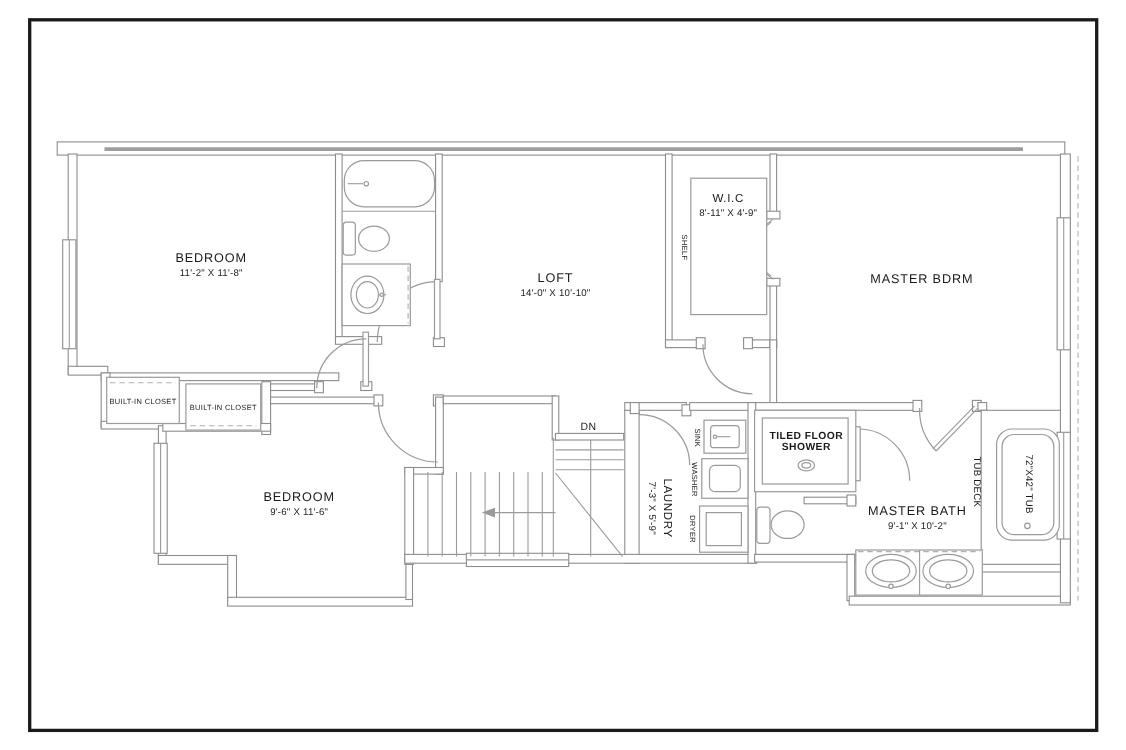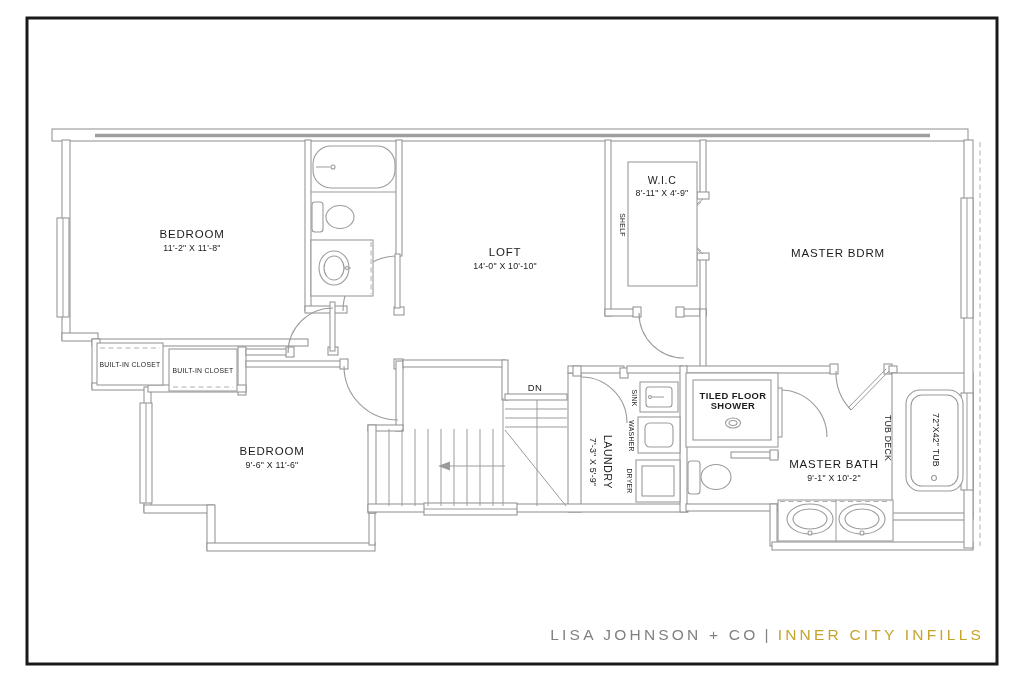--- a/index.html
+++ b/index.html
@@ -281,16 +281,13 @@
     <text class="tiny" x="629" y="436" transform="rotate(90 629 436)">WASHER</text>
     <text class="tiny" x="627" y="481" transform="rotate(90 627 481)">DRYER</text>
 
     <text class="tiny" x="130" y="367">BUILT-IN CLOSET</text>
     <text class="tiny" x="203" y="373">BUILT-IN CLOSET</text>
 
     <text class="dn" x="535" y="391">DN</text>
   </g>
 </svg>
 
-<div class="branding">
-  <span class="company">LISA JOHNSON + CO</span><span class="sep">|</span><span class="project">INNER CITY INFILLS</span>
 </div>
-</div>
 
 </body></html>

